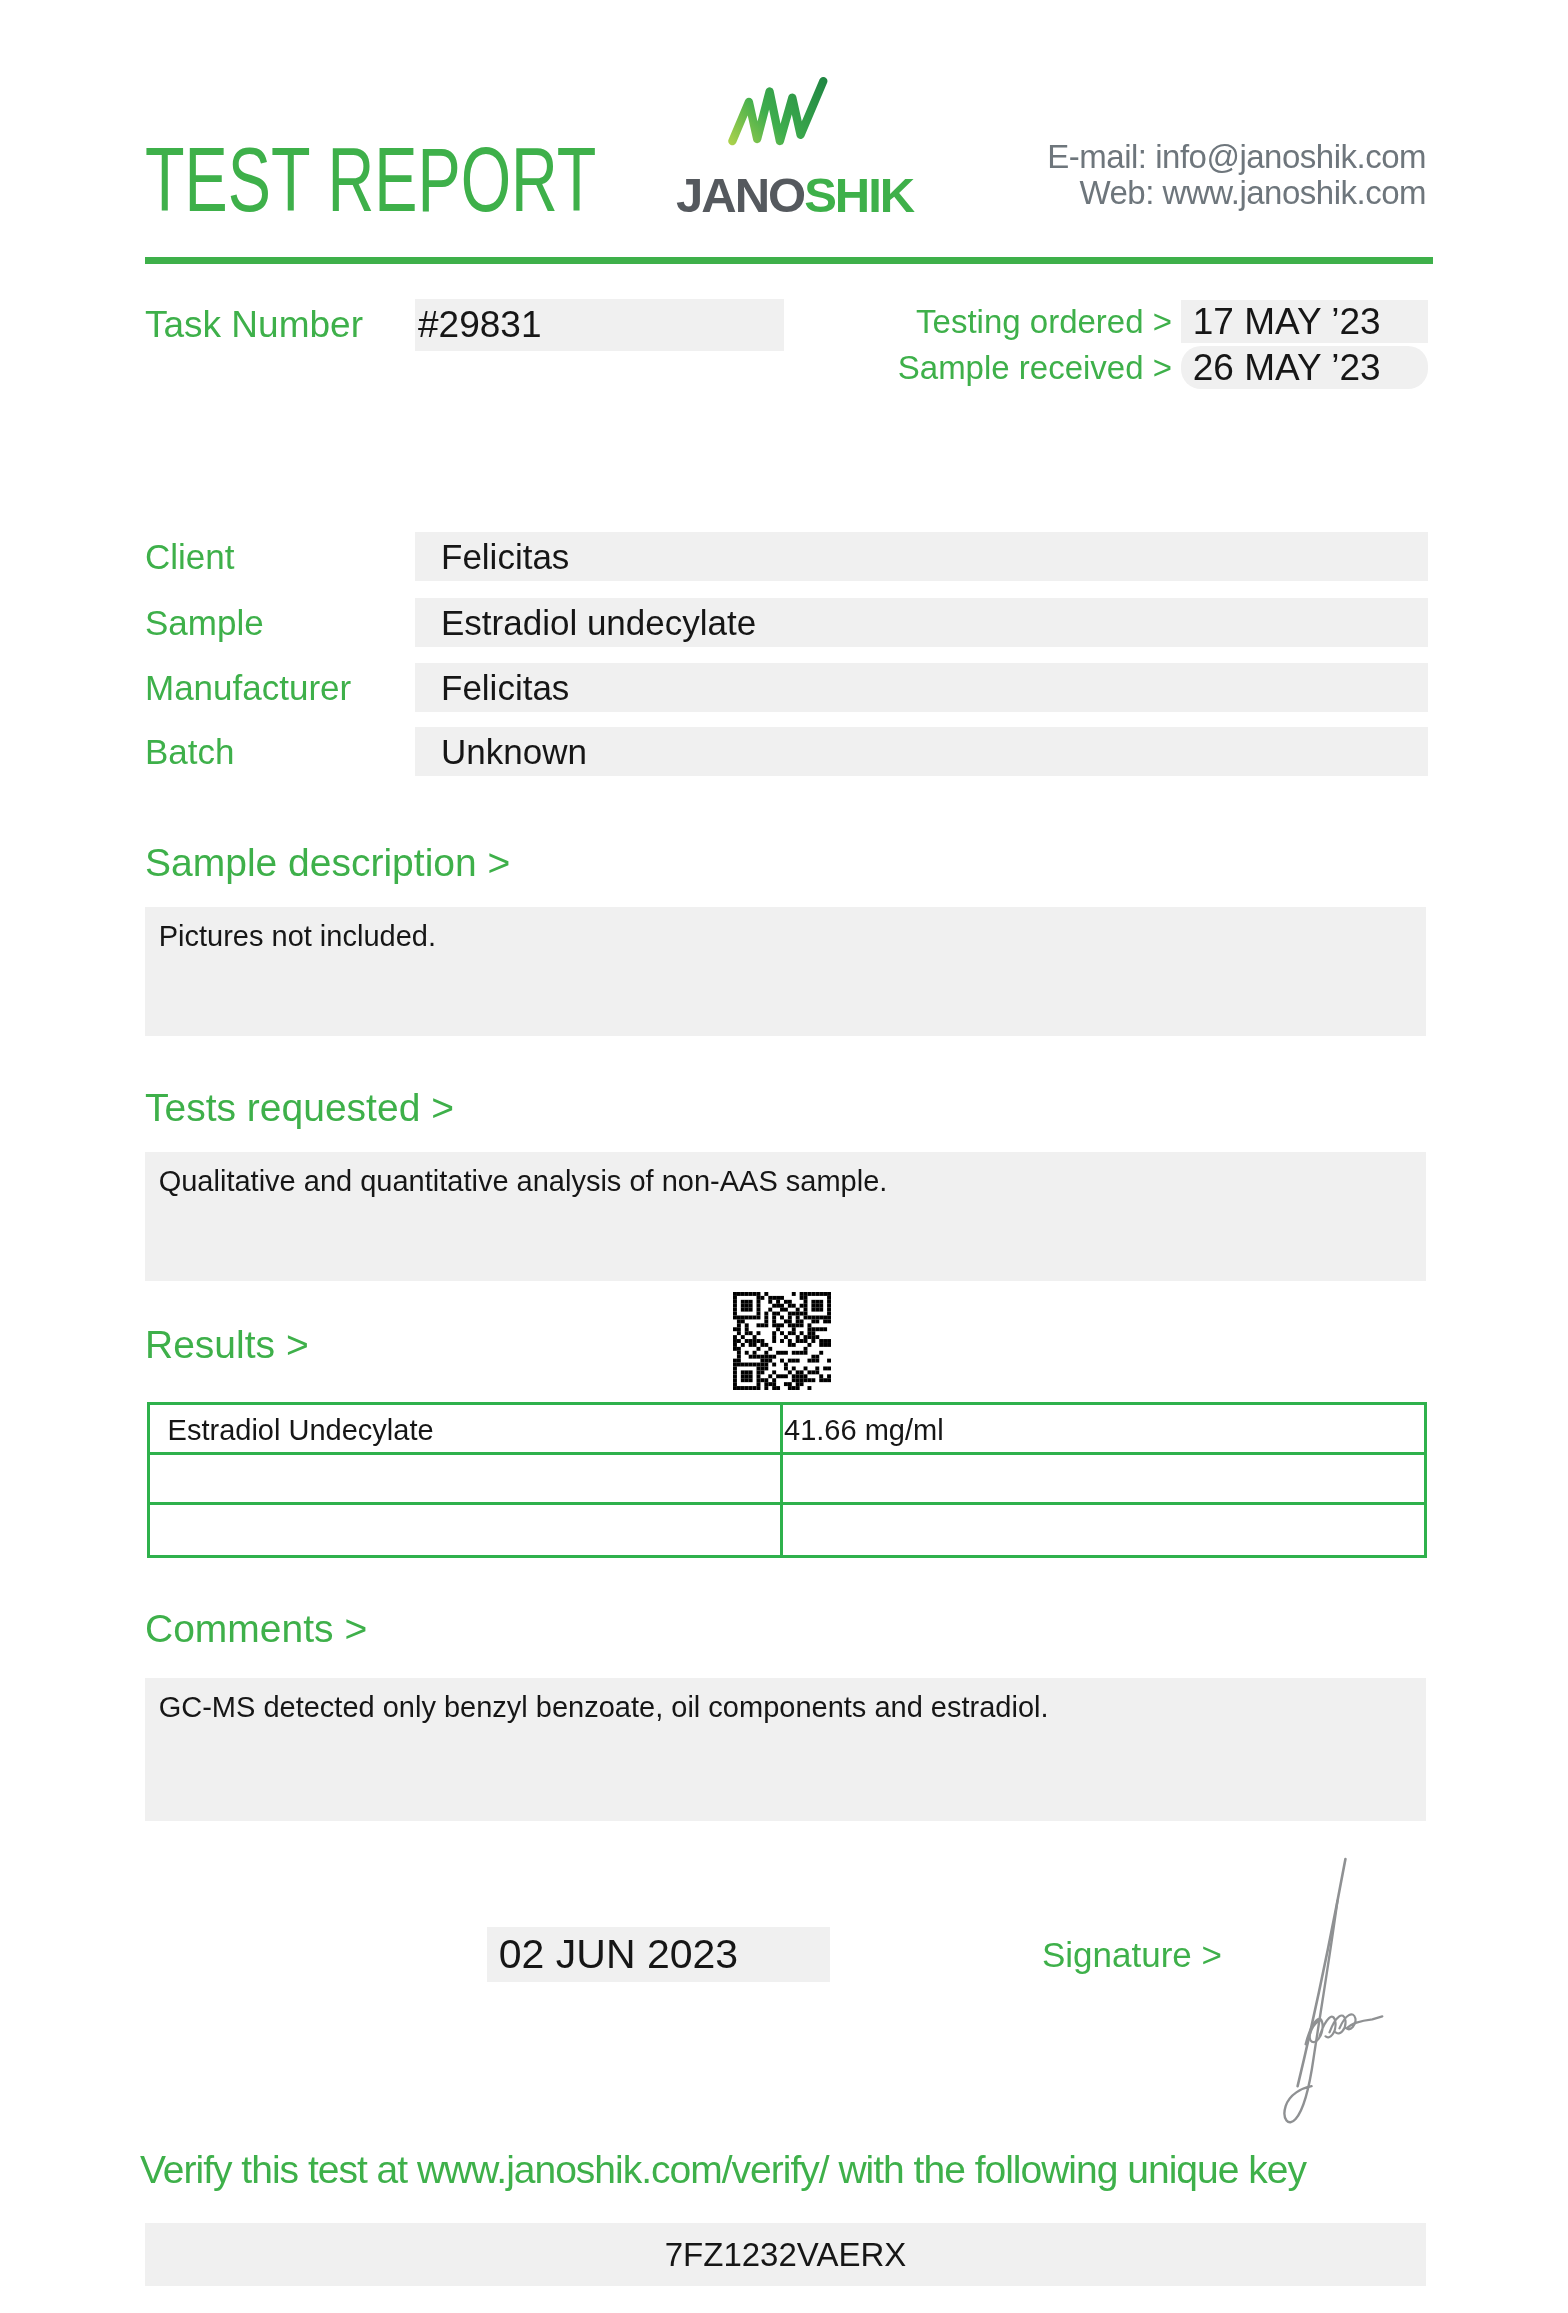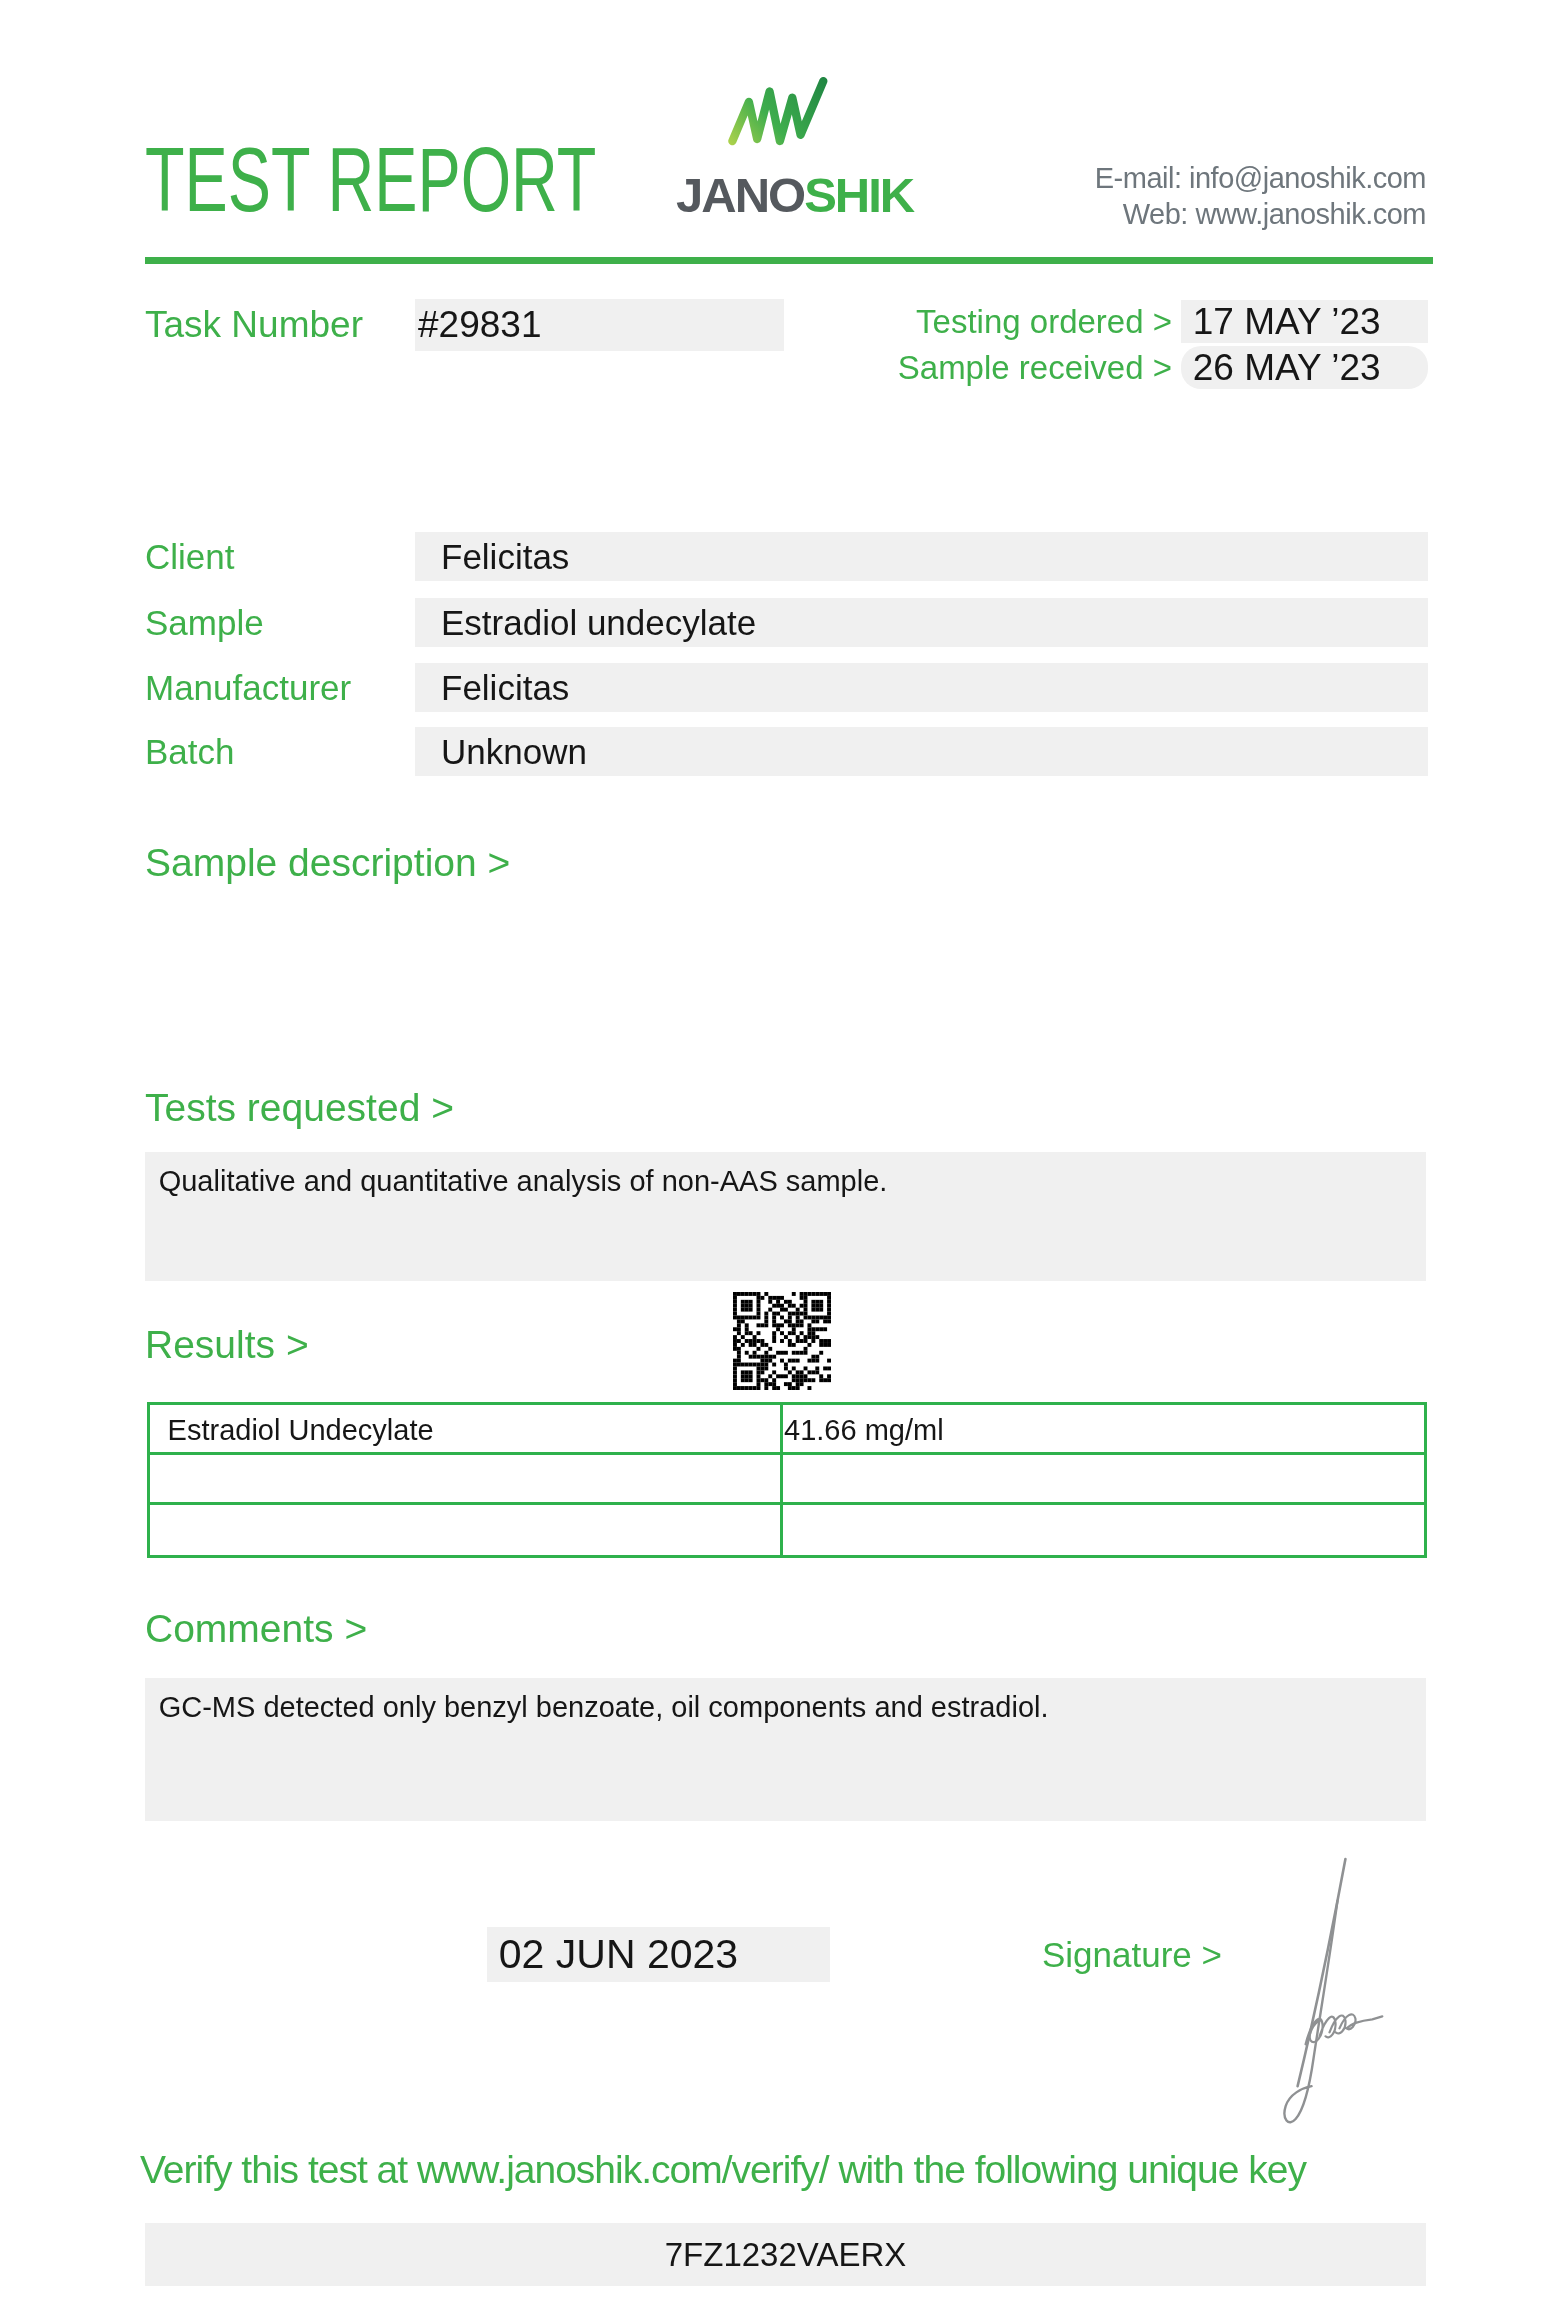--- a/index.html
+++ b/index.html
@@ -17,21 +17,21 @@
   
   [data-name="report-title"]{position:absolute;left:145px;top:135px;font-size:90px;line-height:1;
     color:var(--green);transform:scaleX(0.72);transform-origin:0 0;white-space:nowrap;}
   [data-name="logo"]{position:absolute;left:676px;top:69px;width:225px;text-align:center;}
   [data-name="logo-chart-icon"]{position:absolute;left:49px;top:7.8px;width:116px;height:93px;}
   [data-name="logo-text"]{position:absolute;left:0;top:98px;width:225px;text-align:center;
     font-size:49px;font-weight:bold;letter-spacing:-2px;white-space:nowrap;}
   [data-name="logo-text-jano"]{color:var(--logodark);}
   [data-name="logo-text-shik"]{color:var(--green);}
   [data-name="contact-block"]{position:absolute;right:142px;top:139px;text-align:right;
-    font-size:29px;line-height:36px;color:var(--muted);letter-spacing:-0.5px;margin-top:21px;}
+    font-size:33px;line-height:36px;color:var(--muted);letter-spacing:-0.5px;}
   [data-name="header-rule"]{position:absolute;left:145px;top:257px;width:1288px;height:6.9px;background:var(--green);}
 
   
   [data-name="task-number-label"]{position:absolute;left:145px;top:299px;height:52px;line-height:52px;
     font-size:37px;color:var(--green);}
   [data-name="task-number-box"]{position:absolute;left:415px;top:299px;width:369px;height:52px;
     background:var(--boxgray);font-size:37px;line-height:52px;color:var(--dark);padding-left:3px;}
   [data-name="testing-ordered-label"]{position:absolute;left:863px;top:300px;width:309px;text-align:right;
     font-size:33px;line-height:43px;color:var(--green);}
   [data-name="testing-ordered-box"]{position:absolute;left:1181px;top:300px;width:247px;height:43px;
@@ -135,20 +135,21 @@
   <div class="info-label" data-name="client-label">Client</div>
   <div class="info-box" data-name="client-box">Felicitas</div>
   <div class="info-label" data-name="sample-label">Sample</div>
   <div class="info-box" data-name="sample-box">Estradiol undecylate</div>
   <div class="info-label" data-name="manufacturer-label">Manufacturer</div>
   <div class="info-box" data-name="manufacturer-box">Felicitas</div>
   <div class="info-label" data-name="batch-label">Batch</div>
   <div class="info-box" data-name="batch-box">Unknown</div>
 
   <div class="section-heading" data-name="sample-description-heading">Sample description &gt;</div>
+  <div class="section-box" data-name="sample-description-box">Pictures not included.</div>
 
   <div class="section-heading" data-name="tests-requested-heading">Tests requested &gt;</div>
   <div class="section-box" data-name="tests-requested-box">Qualitative and quantitative analysis of non-AAS sample.</div>
 
   <div data-name="qr-code"><svg width="98" height="98" viewBox="0 0 100 100" fill="#000">
         <rect x="0" y="0" width="4" height="4"></rect>
         <rect x="4" y="0" width="4" height="4"></rect>
         <rect x="8" y="0" width="4" height="4"></rect>
         <rect x="12" y="0" width="4" height="4"></rect>
         <rect x="16" y="0" width="4" height="4"></rect>

